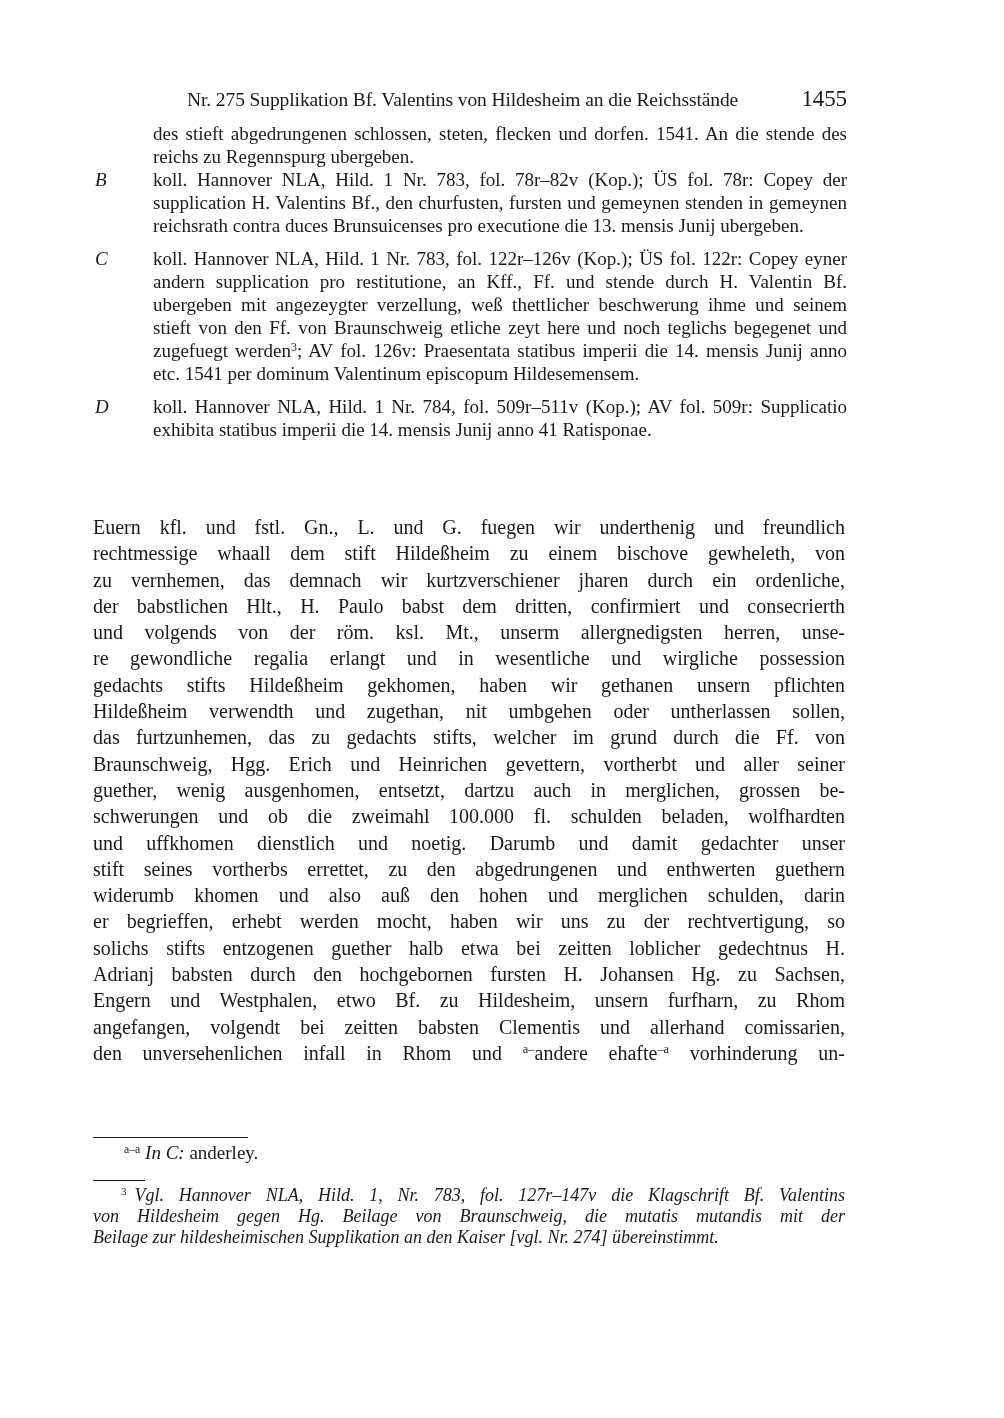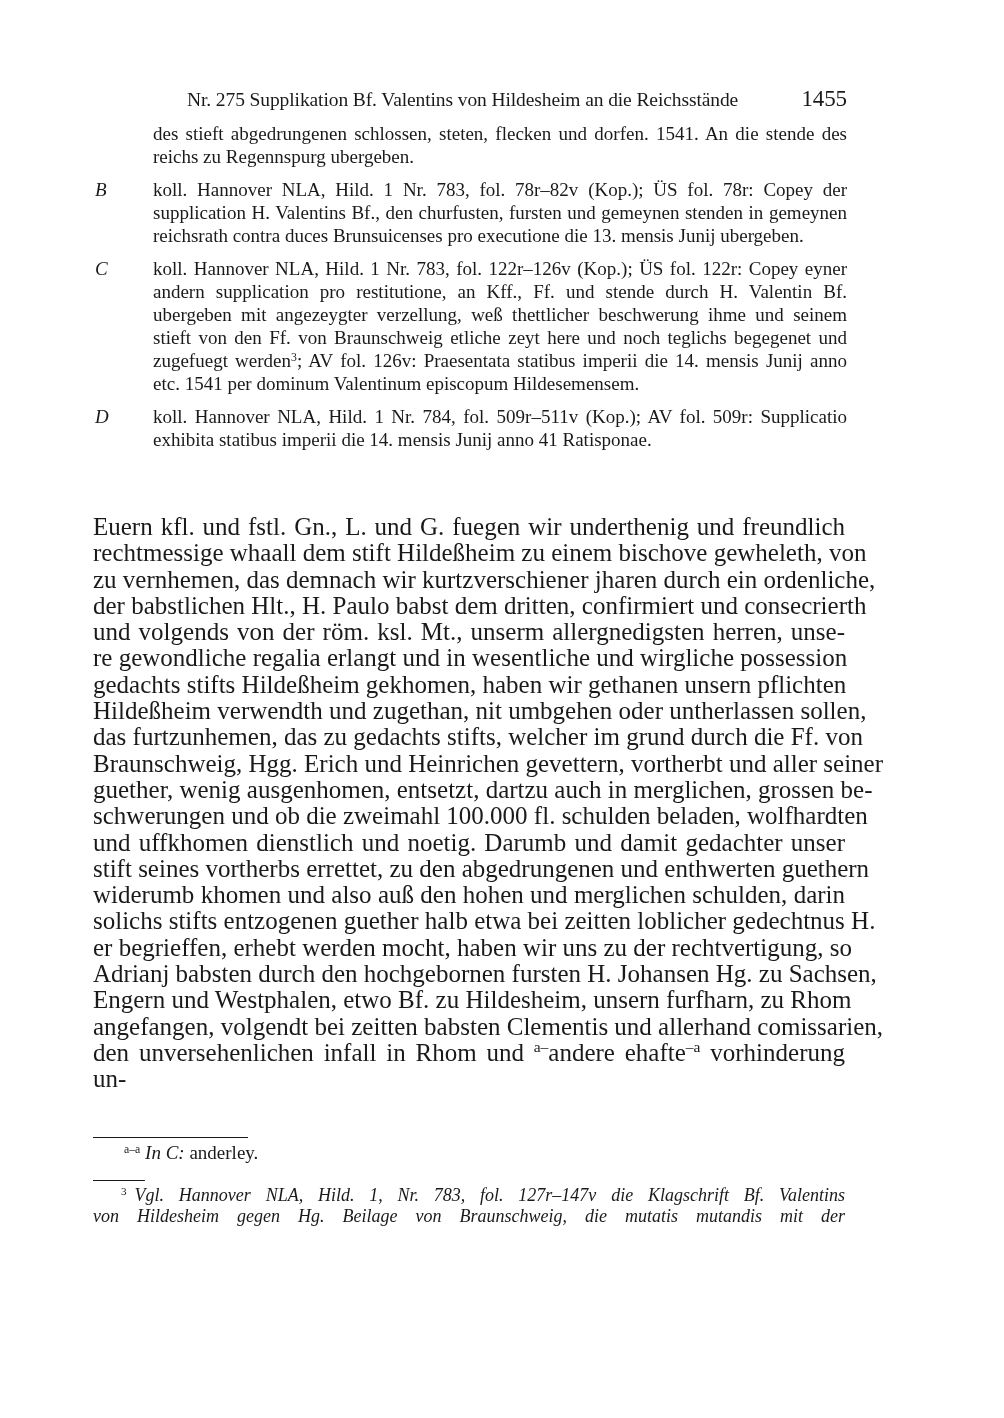--- a/index.html
+++ b/index.html
@@ -11,30 +11,30 @@
     position: absolute; top: 78px; left: 187px; width: 660px; height: 30px;
     font-size: 19.5px; letter-spacing: -0.1px; margin-top: 8px;
   }
   .running-head .title { position: absolute; left: 0; top: 3px; white-space: nowrap; }
   .running-head .pageno { position: absolute; right: 0; top: 0; font-size: 23px; }
 
   .sources {
     position: absolute; top: 122px; left: 95px; width: 752px;
     font-size: 19px; line-height: 23px;
   }
-  .src-intro { margin-left: 58px; text-align: justify; margin-bottom: 10px; }
+  .src-intro { margin-left: 58px; text-align: justify; }
   .src-entry { display: flex; margin-bottom: 10px; }
   .src-label { width: 58px; flex: 0 0 58px; font-style: italic; }
   .src-text { flex: 1; text-align: justify; }
   .src-text .it { }
   sup { font-size: 0.62em; vertical-align: 0.55em; line-height: 0; }
 
   .main-text {
     position: absolute; top: 514px; left: 93px; width: 752px;
-    font-size: 25px; line-height: 26.3px; text-align: justify;
+    font-size: 20px; line-height: 26.3px; text-align: justify;
     hyphens: manual;
   }
   .main-text .ln { display: block; text-align: justify; text-align-last: justify; white-space: nowrap; }
   .main-text .ln > span { white-space: normal; }
 
   .fn-rule { position: absolute; left: 93px; height: 1px; background: #1a1a1a; }
   .fn-rule.r1 { top: 1137px; width: 155px; }
   .fn-rule.r2 { top: 1180px; width: 52px; }
 
   .fn-a {
@@ -85,32 +85,33 @@
   <span class="ln">re gewondliche regalia erlangt und in wesentliche und wirgliche possession</span>
   <span class="ln">gedachts stifts Hildeßheim gekhomen, haben wir gethanen unsern pflichten</span>
   <span class="ln">Hildeßheim verwendth und zugethan, nit umbgehen oder untherlassen sollen,</span>
   <span class="ln">das furtzunhemen, das zu gedachts stifts, welcher im grund durch die Ff. von</span>
   <span class="ln">Braunschweig, Hgg. Erich und Heinrichen gevettern, vortherbt und aller seiner</span>
   <span class="ln">guether, wenig ausgenhomen, entsetzt, dartzu auch in merglichen, grossen be-</span>
   <span class="ln">schwerungen und ob die zweimahl 100.000 fl. schulden beladen, wolfhardten</span>
   <span class="ln">und uffkhomen dienstlich und noetig. Darumb und damit gedachter unser</span>
   <span class="ln">stift seines vortherbs errettet, zu den abgedrungenen und enthwerten guethern</span>
   <span class="ln">widerumb khomen und also auß den hohen und merglichen schulden, darin</span>
+  <span class="ln">er begrieffen, erhebt werden mocht, haben wir uns zu der rechtvertigung, so</span>
   <span class="ln">solichs stifts entzogenen guether halb etwa bei zeitten loblicher gedechtnus H.</span>
-  <span class="ln">er begrieffen, erhebt werden mocht, haben wir uns zu der rechtvertigung, so</span>
   <span class="ln">Adrianj babsten durch den hochgebornen fursten H. Johansen Hg. zu Sachsen,</span>
   <span class="ln">Engern und Westphalen, etwo Bf. zu Hildesheim, unsern furfharn, zu Rhom</span>
   <span class="ln">angefangen, volgendt bei zeitten babsten Clementis und allerhand comissarien,</span>
   <span class="ln"><span>den unversehenlichen infall in Rhom und </span><sup>a–</sup><span>andere ehafte</span><sup>–a</sup><span> vorhinderung un-</span></span>
 </div>
 
 <div class="fn-rule r1"></div>
 <div class="fn-a">
   <sup>a–a</sup>
   <span class="it">In C:</span>
   <span>anderley.</span>
 </div>
 
 <div class="fn-rule r2"></div>
 <div class="fn-3">
   <span class="ln"><sup class="marker">3</sup><span>Vgl. Hannover NLA, Hild. 1, Nr. 783, fol. 127r–147v die Klagschrift Bf. Valentins</span></span>
   <span class="ln">von Hildesheim gegen Hg. Beilage von Braunschweig, die mutatis mutandis mit der</span>
+  <span class="ln last">Beilage zur hildesheimischen Supplikation an den Kaiser [vgl. Nr. 274] übereinstimmt.</span>
 </div>
 
 </body></html>

